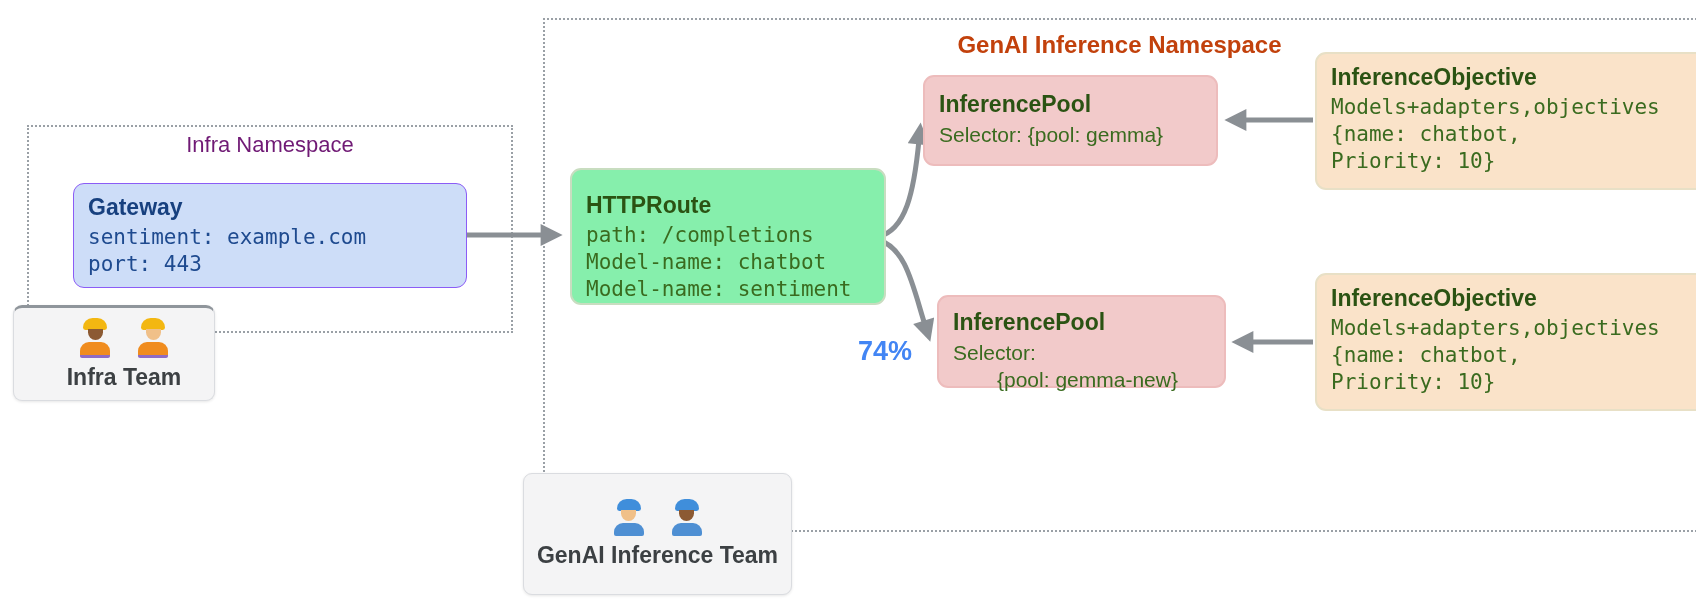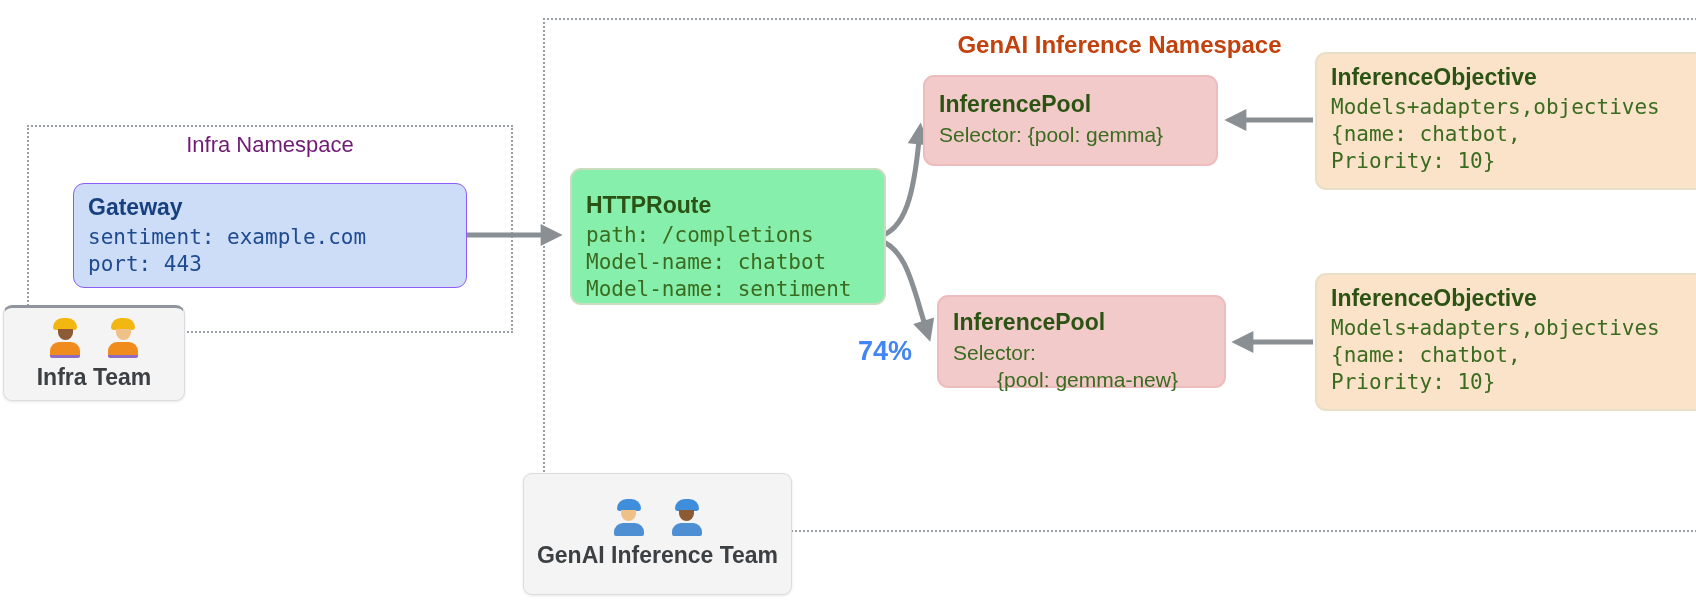--- a/index.html
+++ b/index.html
@@ -29,21 +29,21 @@
   .pool2{left:937px;top:295px;width:289px;height:93px;background:#f2caca;border:2px solid #edbcbc;padding-top:12px;}
   .objective{background:#fae3c9;border:2px solid #e8e0c6;}
   .obj1{left:1315px;top:52px;width:412px;height:138px;}
   .obj2{left:1315px;top:273px;width:412px;height:138px;}
   .indent{padding-left:44px;}
 
   
   .team{position:absolute;z-index:4;background:#f4f4f5;border:1px solid #dadce0;border-radius:9px;
         display:flex;flex-direction:column;align-items:center;justify-content:center;
         box-shadow:0 1px 3px rgba(0,0,0,.10);}
-  .team-infra{left:3px;top:305px;width:180px;height:92px;border-top:3px solid #8f959b;}
+  .team-infra{left:13px;top:305px;width:180px;height:92px;border-top:3px solid #8f959b;padding-left:20px;}
   .team-genai{left:523px;top:473px;width:267px;height:120px;justify-content:center;}
   .team .label{font-weight:bold;color:#3c4043;font-size:23px;margin-top:6px;}
   .icons{display:flex;gap:26px;}
 
   
   .person{display:flex;flex-direction:column;align-items:center;width:32px;}
   .hat{width:24px;height:12px;border-radius:12px 12px 3px 3px;}
   .hat-helmet{background:#f3b711;}
   .hat-cap{background:#3f8edb;}
   .face{width:15px;height:11px;border-radius:0 0 8px 8px;margin-top:-1px;}

